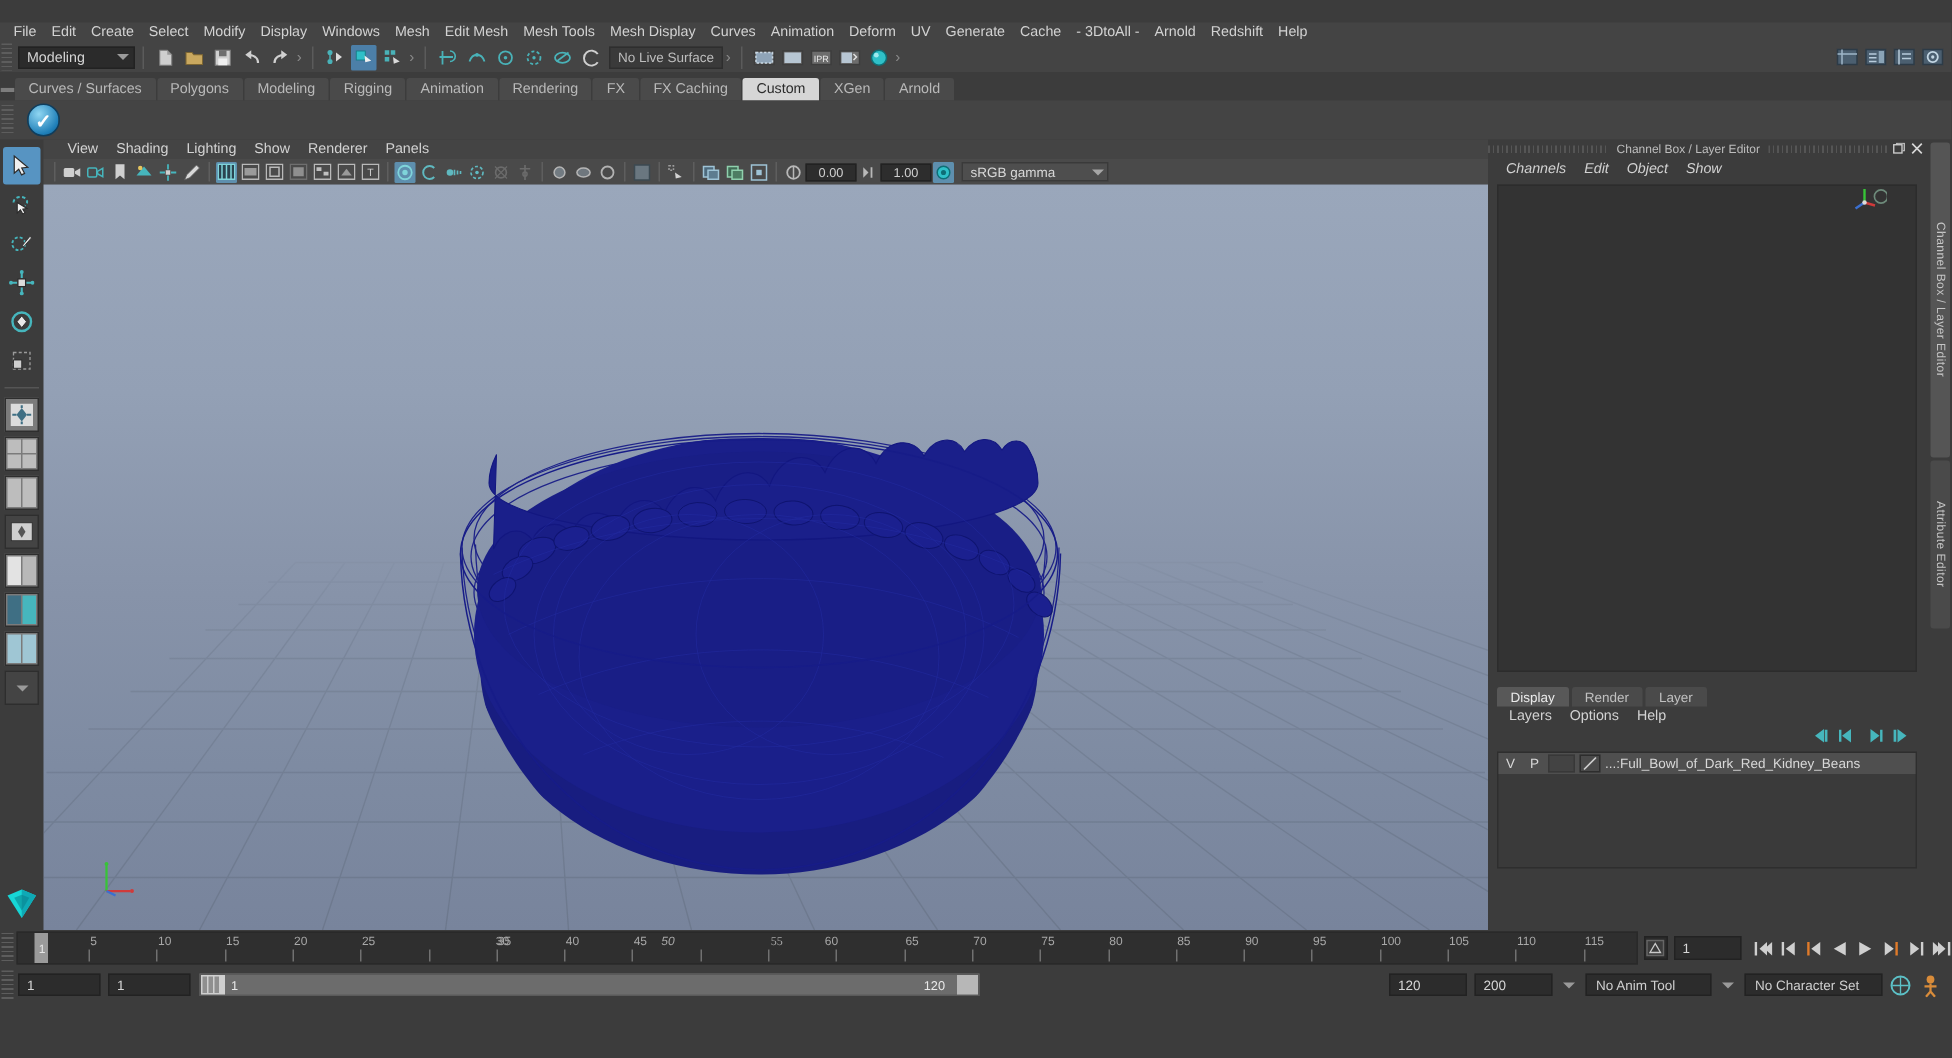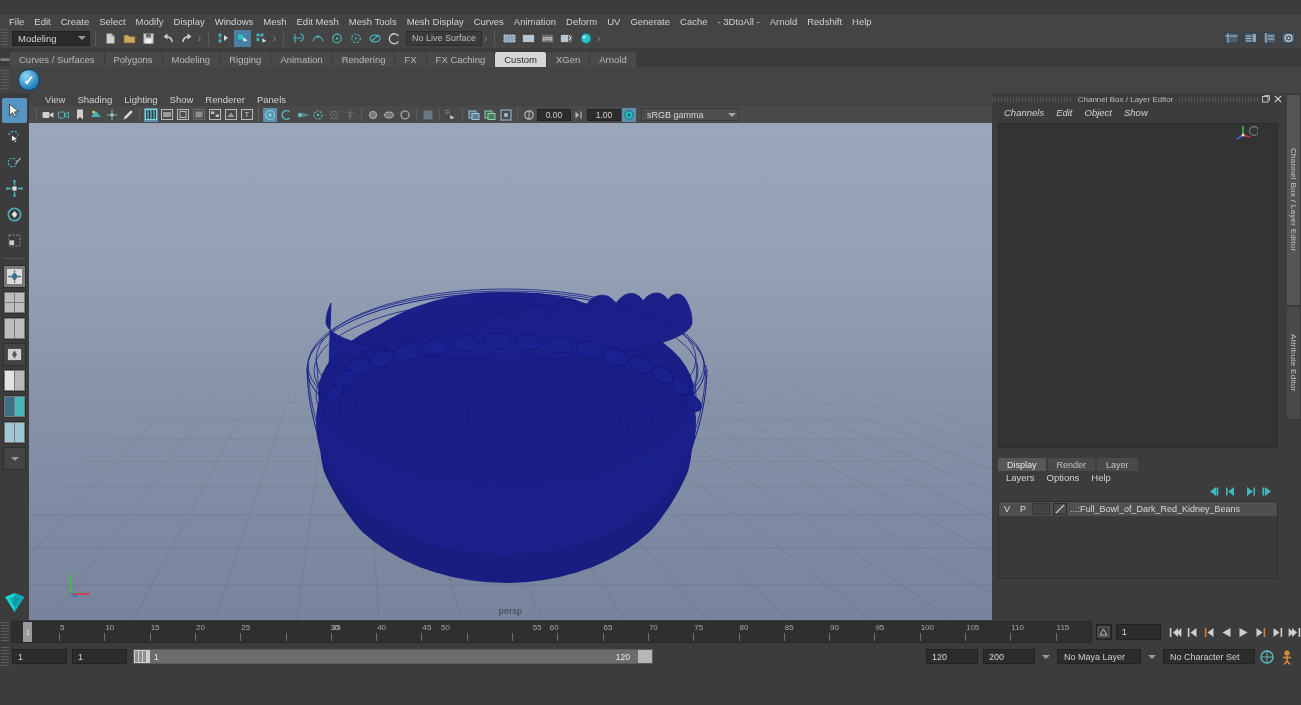--- a/index.html
+++ b/index.html
@@ -892,21 +892,20 @@
           <path d="M330 340 C420 300 540 300 630 342"></path>
           <path d="M360 380 C430 350 530 350 600 382"></path>
         </g>
 
         <g stroke="#171c88" stroke-width="1" fill="none">
           <ellipse cx="477" cy="246" rx="199" ry="76"></ellipse>
           <path d="M278 246 C280 356 360 455 478 457 C596 455 676 356 678 246"></path>
         </g>
       </svg>
 
-      <div class="vp-label">persp</div>
 
       <svg class="axis" viewBox="0 0 26 26">
         <path d="M4 22 L4 5" stroke="#37c437" stroke-width="1.5"></path>
         <path d="M4 22 L20 22" stroke="#d03a3a" stroke-width="1.5"></path>
         <path d="M4 22 L10 25" stroke="#3a6fd0" stroke-width="1.5"></path>
         <circle cx="4" cy="4" r="1.3" fill="#37c437"></circle>
         <circle cx="21" cy="22" r="1.3" fill="#d03a3a"></circle>
       </svg>
     </div>
   </div>
@@ -1031,21 +1030,21 @@
           <div class="tick-lbl" style="left: 274.706px; margin-left: 44px;">30</div>
           <div class="tick-mark" style="left: 273.706px;"></div>
           <div class="tick-lbl" style="left: 320px;">35</div>
           <div class="tick-mark" style="left: 319px;"></div>
           <div class="tick-lbl" style="left: 365.294px;">40</div>
           <div class="tick-mark" style="left: 364.294px;"></div>
           <div class="tick-lbl" style="left: 410.588px;">45</div>
           <div class="tick-mark" style="left: 409.588px;"></div>
           <div class="tick-lbl" style="left: 429px; font-style: italic;">50</div>
           <div class="tick-mark" style="left: 454.882px;"></div>
-          <div class="tick-lbl" style="left: 521px;">55</div>
+          <div class="tick-lbl" style="left: 502px; font-family: Liberation Serif, serif;">55</div>
           <div class="tick-mark" style="left: 500.176px;"></div>
           <div class="tick-lbl" style="left: 538px;">60</div>
           <div class="tick-mark" style="left: 545.471px;"></div>
           <div class="tick-lbl" style="left: 591.765px;">65</div>
           <div class="tick-mark" style="left: 590.765px;"></div>
           <div class="tick-lbl" style="left: 637.059px;">70</div>
           <div class="tick-mark" style="left: 636.059px;"></div>
           <div class="tick-lbl" style="left: 682.353px;">75</div>
           <div class="tick-mark" style="left: 681.353px;"></div>
           <div class="tick-lbl" style="left: 727.647px;">80</div>
@@ -1136,21 +1135,21 @@
           <i></i>
         </div>
       <div class="rb-label" style="left:20px">1</div>
       <div class="rb-label" style="right:22px">120</div>
       <div class="rb-handle-r" style="right:0"></div>
     </div>
     <div style="flex:1"></div>
     <div class="rfield" style="width:52px">120</div>
     <div class="rfield" style="width:52px;margin-left:5px">200</div>
     <span class="ddarrow" style="margin:0 7px"></span>
-    <div class="combo" style="width:84px">No Maya Layer</div>
+    <div class="combo" style="width:84px">No Anim Tool</div>
     <span class="ddarrow" style="margin:0 7px"></span>
     <div class="combo" style="width:92px">No Character Set</div>
     <div style="width:16px;height:16px;margin:0 4px">
       <svg width="16" height="16" viewBox="0 0 16 16">
           <circle cx="8" cy="8" r="6" fill="none" stroke="#5cc0c6" stroke-width="1.3"></circle>
           <path d="M8 2.5v11M2.5 8h11" stroke="#5cc0c6" stroke-width=".9"></path>
         </svg>
     </div>
     <div style="width:16px;height:16px;margin-right:6px">
       <svg width="16" height="16" viewBox="0 0 16 16">

